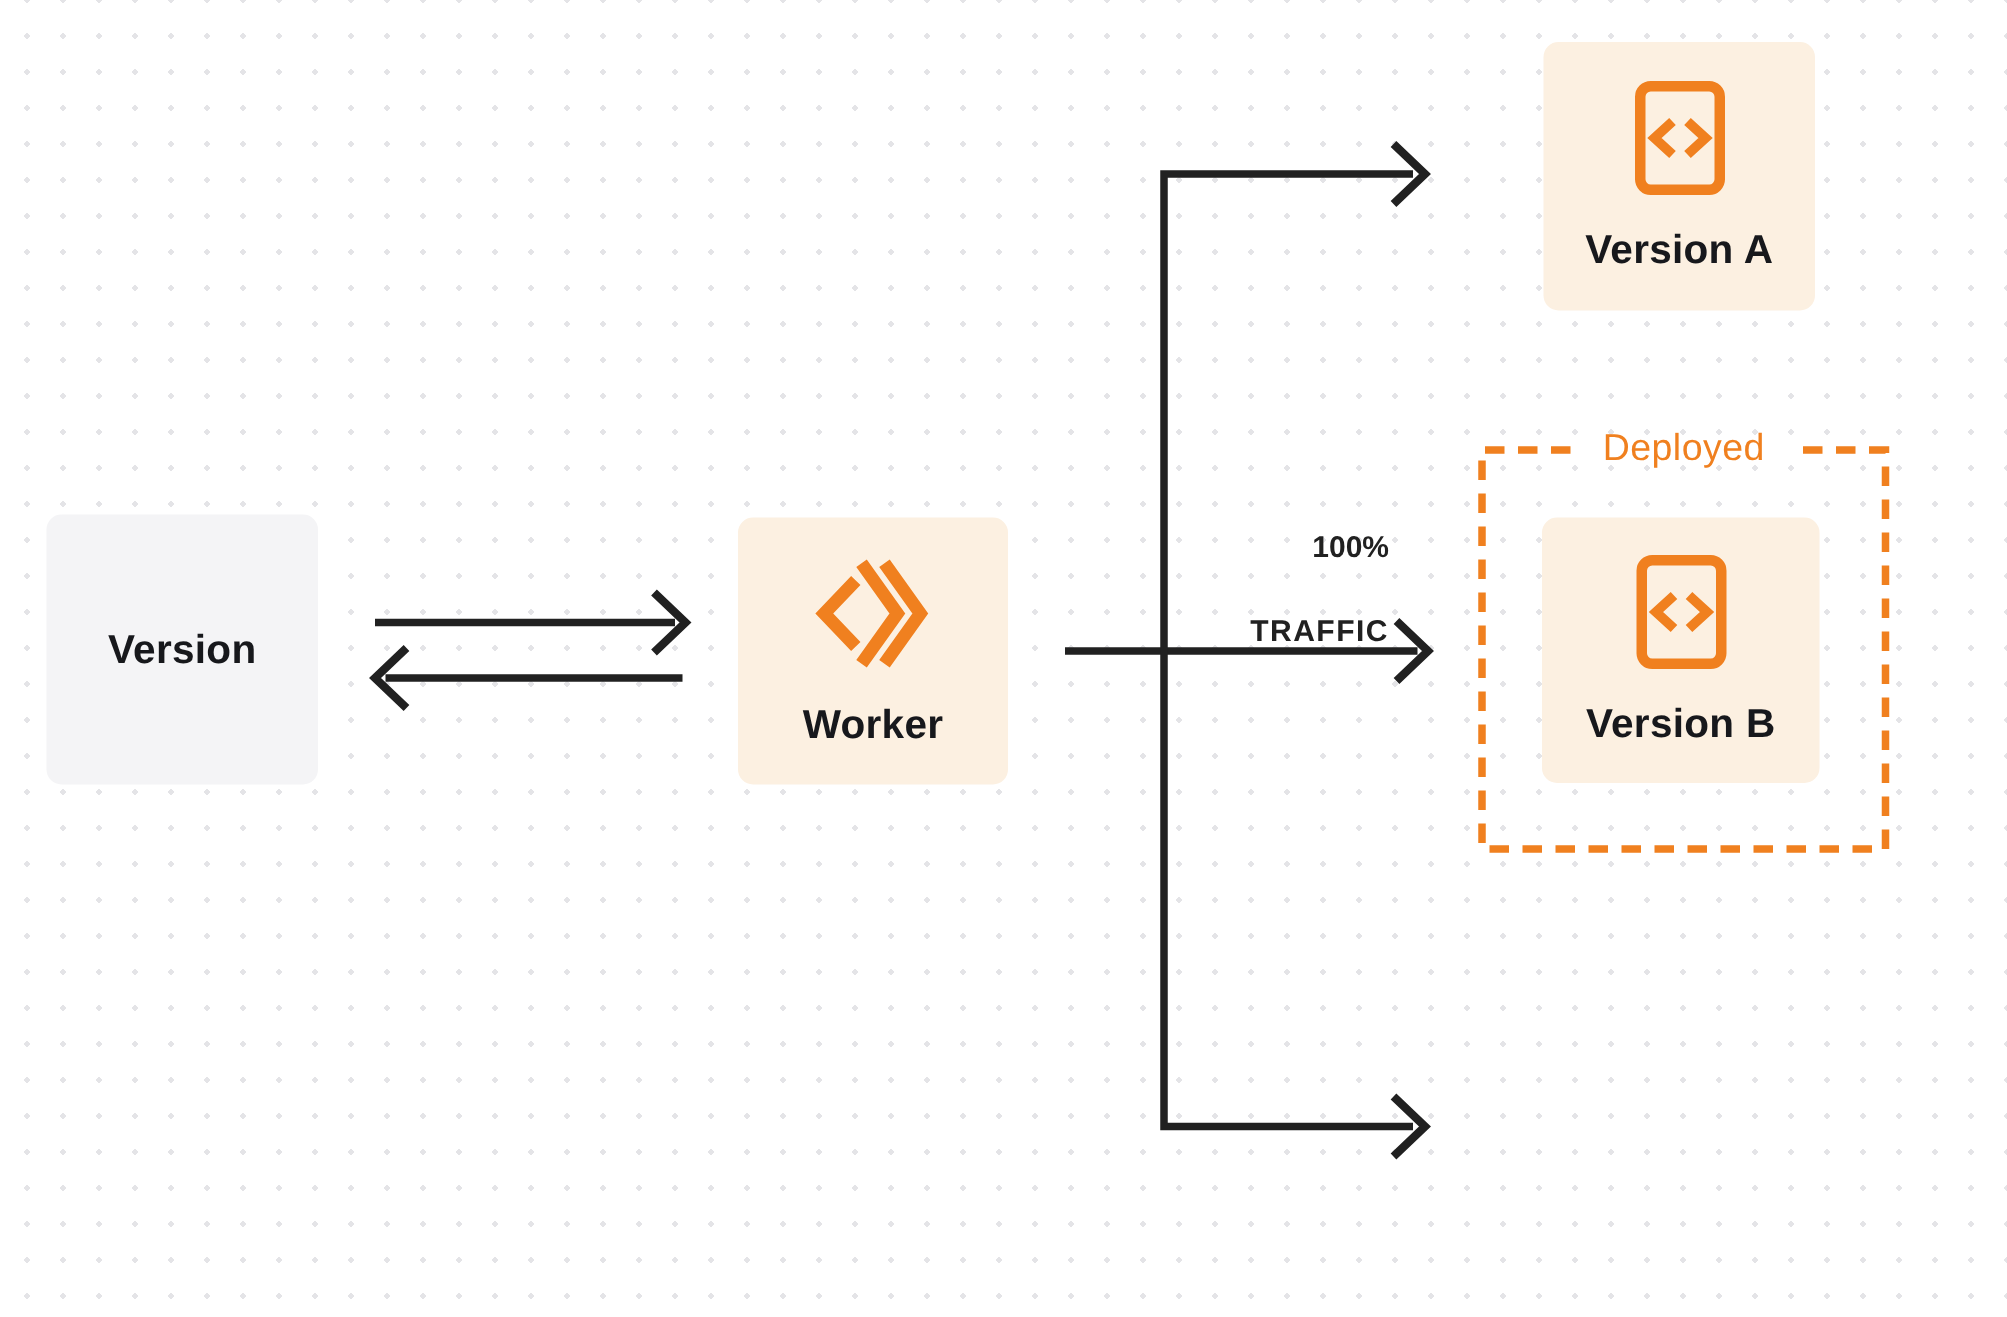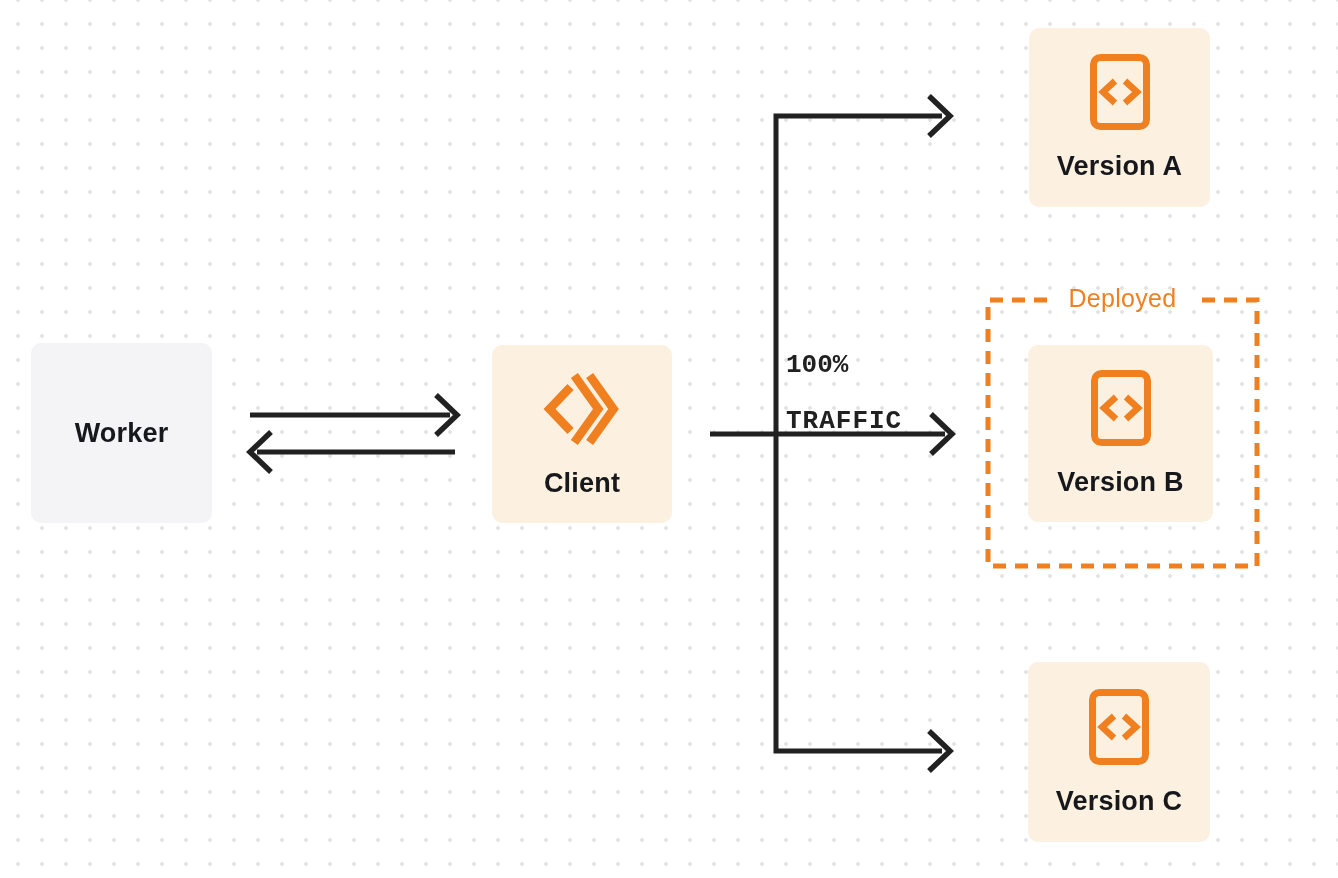--- a/index.html
+++ b/index.html
@@ -83,26 +83,25 @@
     text-align: center;
     font-size: 25px;
     font-weight: normal;
     color: var(--orange);
     letter-spacing: 0.3px;
   }
   #traffic-label {
     position: absolute;
     left: 786px; top: 348px;
     width: 140px;
-    text-align: left;
-    font-size: 26px;
+    text-align: right;
+    font-size: 20px;
     font-weight: bold;
     color: var(--ink);
     line-height: 34px;
-    font-family: Liberation Mono, monospace;
   }
   #traffic-label .traffic-line2 { letter-spacing: 1px; margin-top: 22px; }
 </style>
 </head>
 <body>
 
 <div id="canvas">
 
   <svg id="connector-layer" viewBox="0 0 1338 878" xmlns="http://www.w3.org/2000/svg">
 
@@ -116,58 +115,50 @@
     <path class="stroke-ink arrowhead" d="M931 414 L952 434 L931 454"></path>
 
     <path class="stroke-ink" d="M942 116 L776 116 L776 751 L942 751"></path>
     <path class="stroke-ink arrowhead" d="M929 96 L950 116 L929 136"></path>
     <path class="stroke-ink arrowhead" d="M929 731 L950 751 L929 771"></path>
 
     <path class="stroke-dashed" d="M1047 300 L988 300 L988 566 L1257 566 L1257 300 L1198 300"></path>
   </svg>
 
   <div class="node" id="node-client">
-    <span class="node-label">Worker</span>
+    <span class="node-label">Version</span>
   </div>
 
   <div class="node cream" id="node-worker">
     <svg class="icon-svg" width="86" height="78" viewBox="0 0 90 80" xmlns="http://www.w3.org/2000/svg">
       <path class="orange-stroke" stroke-width="9" d="M33 17 L11 40 L33 63"></path>
       <path class="orange-stroke" stroke-width="9" d="M37 5 L62 40 L37 75"></path>
       <path class="orange-stroke" stroke-width="9" d="M53 5 L78 40 L53 75"></path>
     </svg>
-    <span class="node-label">Client</span>
+    <span class="node-label">Worker</span>
   </div>
 
   <div class="node cream" id="node-version-a">
     <svg class="icon-svg" width="62" height="78" viewBox="0 0 62 78" xmlns="http://www.w3.org/2000/svg">
       <rect class="orange-stroke" stroke-width="7" x="4.5" y="4.5" width="53" height="69" rx="7"></rect>
       <path class="orange-stroke" stroke-width="6.5" d="M26 28 L14 39 L26 50"></path>
       <path class="orange-stroke" stroke-width="6.5" d="M36 28 L48 39 L36 50"></path>
     </svg>
     <span class="node-label">Version A</span>
   </div>
 
   <div class="node cream" id="node-version-b">
     <svg class="icon-svg" width="62" height="78" viewBox="0 0 62 78" xmlns="http://www.w3.org/2000/svg">
       <rect class="orange-stroke" stroke-width="7" x="4.5" y="4.5" width="53" height="69" rx="7"></rect>
       <path class="orange-stroke" stroke-width="6.5" d="M26 28 L14 39 L26 50"></path>
       <path class="orange-stroke" stroke-width="6.5" d="M36 28 L48 39 L36 50"></path>
     </svg>
     <span class="node-label">Version B</span>
   </div>
 
-  <div class="node cream" id="node-version-c">
-    <svg class="icon-svg" width="62" height="78" viewBox="0 0 62 78" xmlns="http://www.w3.org/2000/svg">
-      <rect class="orange-stroke" stroke-width="7" x="4.5" y="4.5" width="53" height="69" rx="7"></rect>
-      <path class="orange-stroke" stroke-width="6.5" d="M26 28 L14 39 L26 50"></path>
-      <path class="orange-stroke" stroke-width="6.5" d="M36 28 L48 39 L36 50"></path>
-    </svg>
-    <span class="node-label">Version C</span>
-  </div>
 
   <div id="deployed-label">Deployed</div>
 
   <div id="traffic-label">
     <div class="traffic-line1">100%</div>
     <div class="traffic-line2">TRAFFIC</div>
   </div>
 
 </div>
 

